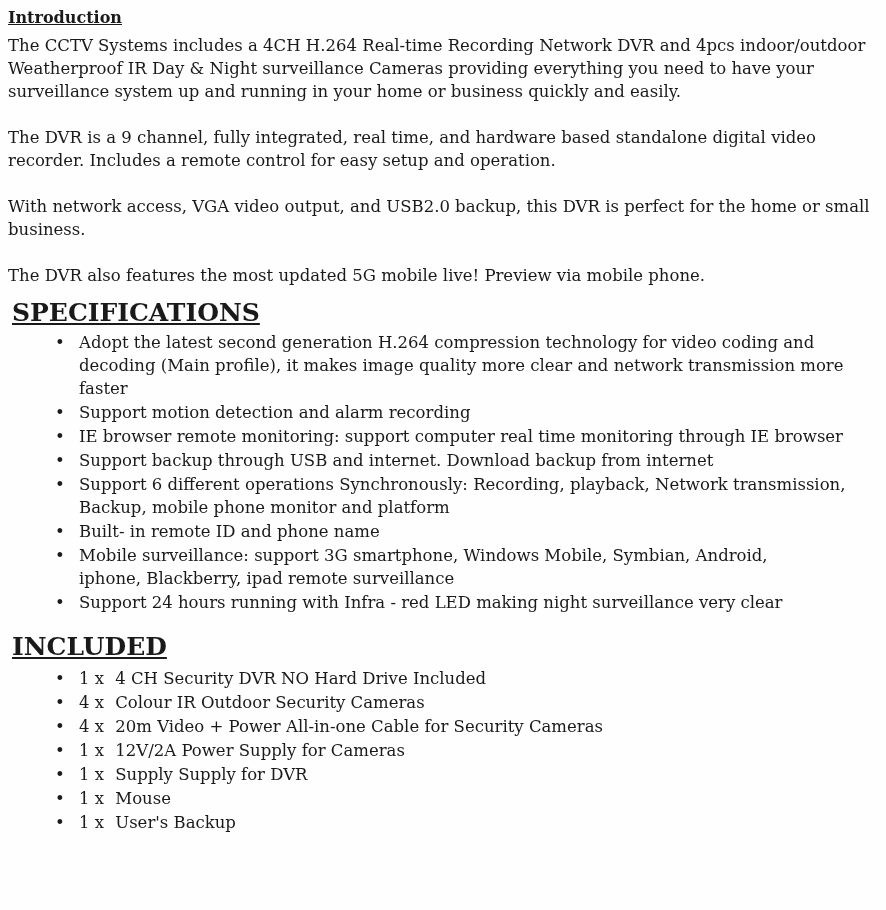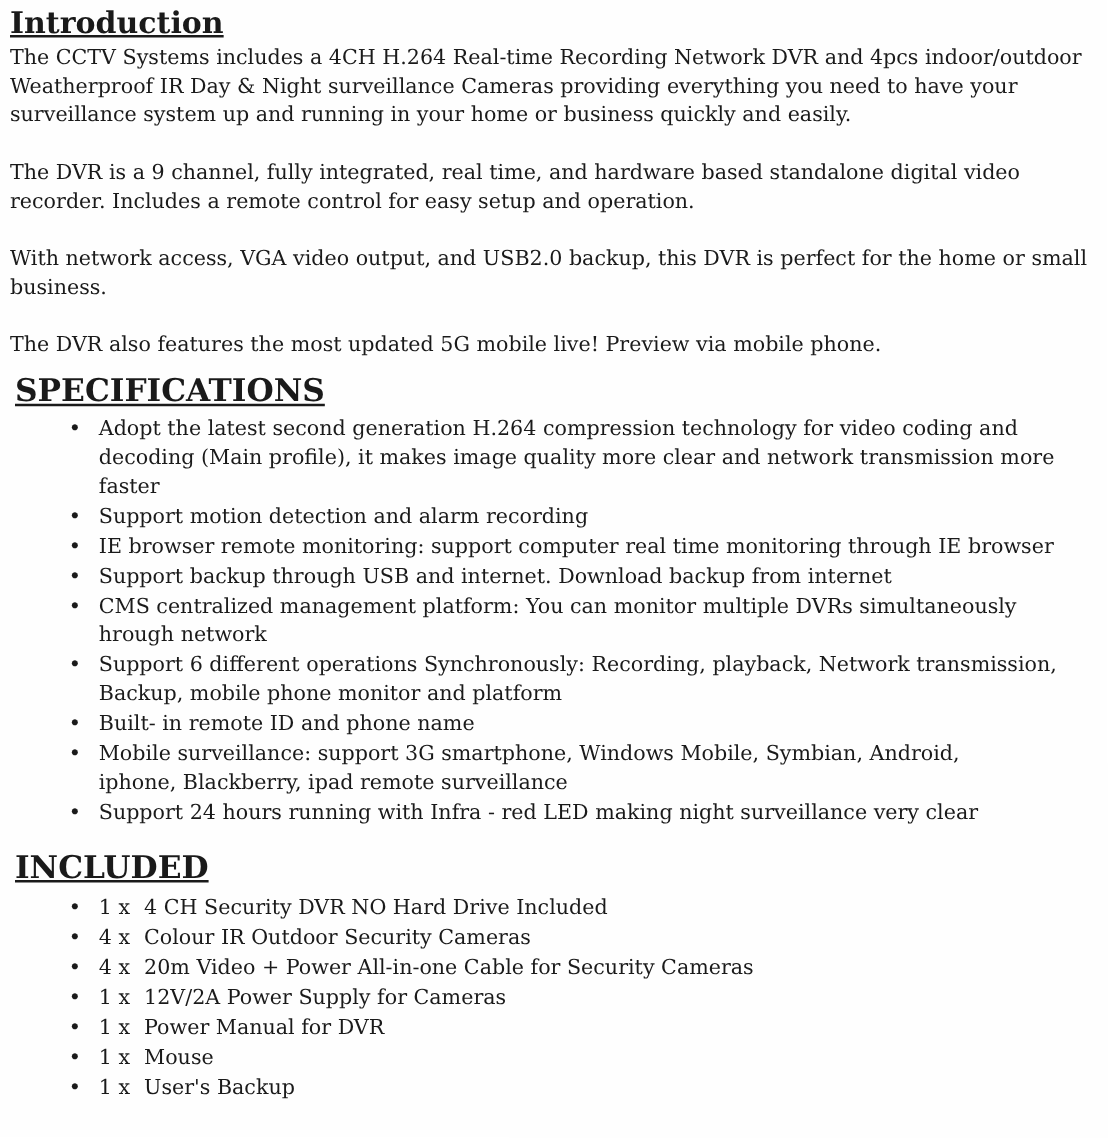--- a/index.html
+++ b/index.html
@@ -12,21 +12,21 @@
     min-height: 910px;
     box-sizing: border-box;
     background: #fefefe;
     color: #1a1a1a;
     font-family: "DejaVu Serif", "Liberation Serif", serif;
     font-size: 16.5px;
     line-height: 23px;
     padding: 6px 16px 10px 8px;
   }
   .intro-heading {
-    font-size: 24px;
+    font-size: 16px;
     line-height: 24px;
     font-weight: bold;
     text-decoration: underline;
     margin: 0 0 4px 0;
   }
   .section-heading {
     font-size: 25px;
     line-height: 24px;
     font-weight: bold;
     text-decoration: underline;
@@ -103,23 +103,20 @@
         </li>
 
         <li class="bullet-item">
           <span class="spec-text">IE browser remote monitoring: support computer real time monitoring through IE browser</span>
         </li>
 
         <li class="bullet-item">
           <span class="spec-text">Support backup through USB and internet. Download backup from internet</span>
         </li>
 
-        <li class="bullet-item">
-          <span class="spec-text">CMS centralized management platform: You can monitor multiple DVRs simultaneously hrough network</span>
-        </li>
 
 
         <li class="bullet-item">
           <span class="spec-text">Support 6 different operations Synchronously: Recording, playback, Network transmission, Backup, mobile phone monitor and platform</span>
         </li>
 
         <li class="bullet-item">
           <span class="spec-text">Built- in remote ID and phone name</span>
         </li>
 
@@ -153,21 +150,21 @@
           <span class="label">20m Video + Power All-in-one Cable for Security Cameras</span>
         </li>
 
         <li class="bullet-item">
           <span class="qty">1 x</span>
           <span class="label">12V/2A Power Supply for Cameras</span>
         </li>
 
         <li class="bullet-item">
           <span class="qty">1 x</span>
-          <span class="label">Power Manual for DVR</span>
+          <span class="label">Supply Supply for DVR</span>
         </li>
 
         <li class="bullet-item">
           <span class="qty">1 x</span>
           <span class="label">Mouse</span>
         </li>
 
         <li class="bullet-item">
           <span class="qty">1 x</span>
           <span class="label">User's Backup</span>

